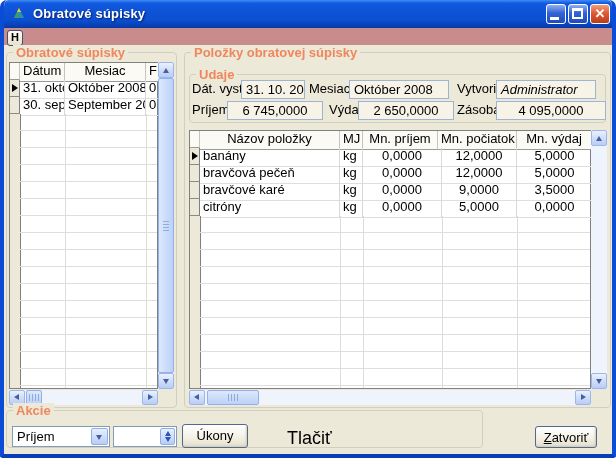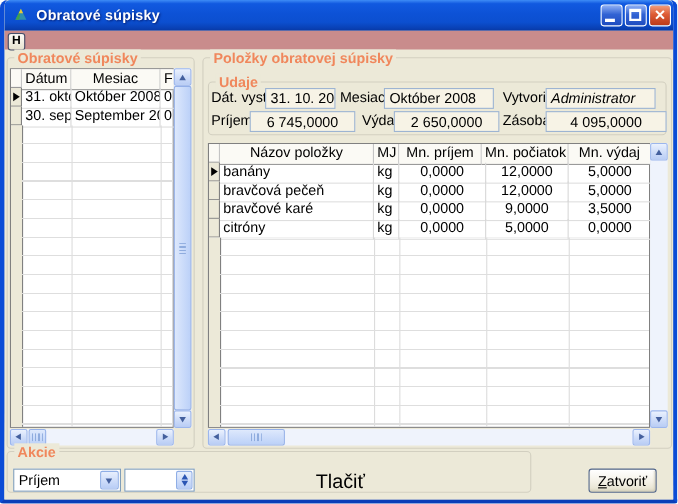--- a/index.html
+++ b/index.html
@@ -306,20 +306,23 @@
   </div>
 
   <div class="spinbox">
     <span class="spin-text">2008</span>
     <div class="spin-btns">
       <span class="spin-up"></span>
       <span class="spin-down"></span>
     </div>
   </div>
 
+  <div class="xp-btn btn-ukony">
+    <span class="lbl" style="line-height:22px;">Úkony</span>
+  </div>
 
   <span class="tlacit">Tlačiť</span>
 
   <div class="xp-btn btn-zatvorit">
     <span class="lbl">Zatvoriť</span>
   </div>
 
 </div>
 
 </body></html>

